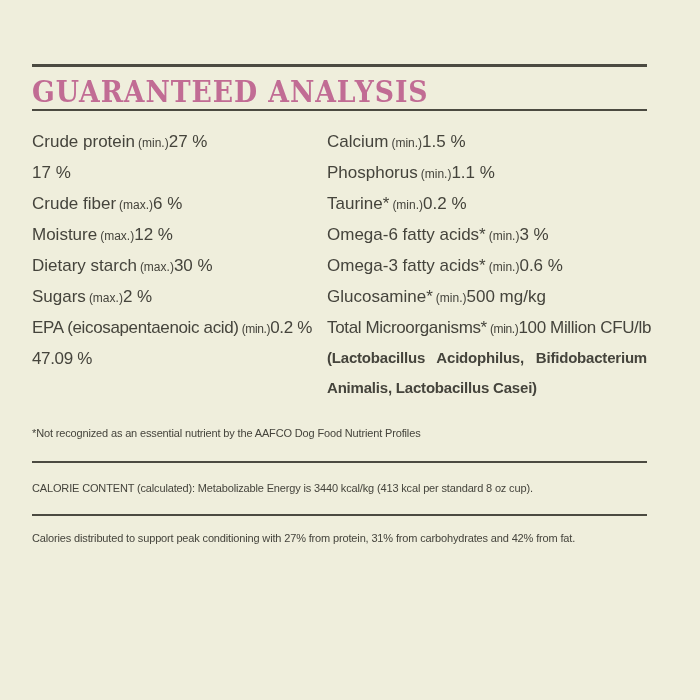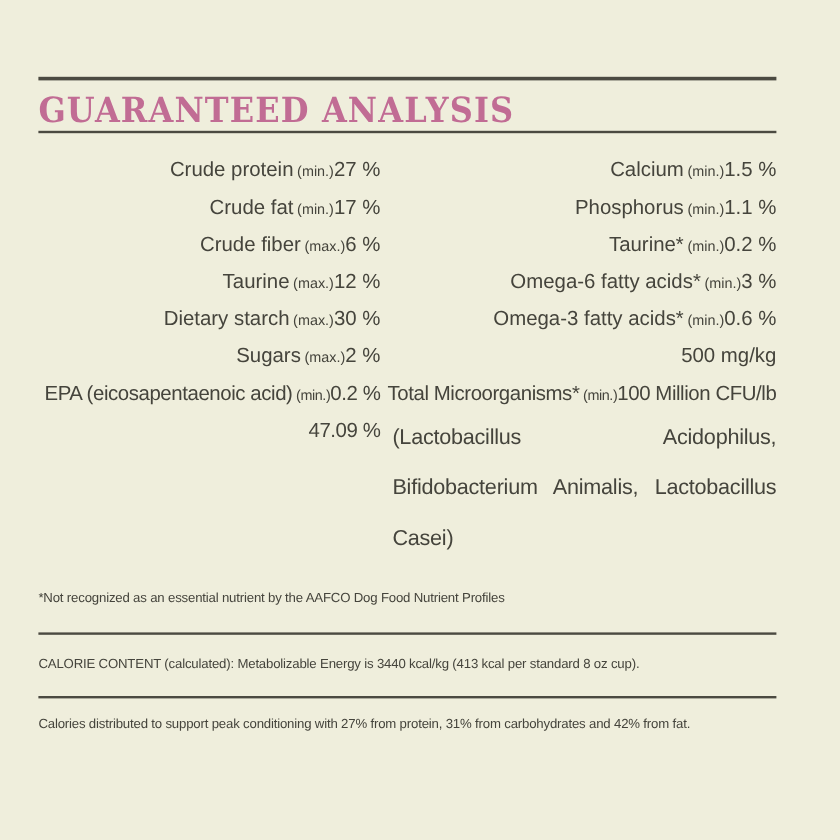--- a/index.html
+++ b/index.html
@@ -26,35 +26,36 @@
     transform:scaleX(0.92);
     transform-origin:left center;
     white-space:nowrap;
   }
   .analysis{display:flex;gap:10px;margin-top:15px;}
   .col-left{width:285px;}
   .col-right{width:320px;}
   .row{
     height:31px;
     display:flex;
-    justify-content:flex-end;
+    justify-content:flex-start;
     align-items:center;
     font-size:17px;
     white-space:nowrap;
   }
   .row.tight{letter-spacing:-0.35px;}
   .nm{display:inline-block;}
   .q{font-size:12px;margin-left:3px;}
   .val{text-align:right;}
   .detail{
-    font-size:18px;
+    font-size:15px;
     letter-spacing:-0.2px;
-    line-height:42px;
+    line-height:30px;
     text-align:justify;
     width:320px;
+    font-weight:bold;
   }
   .para{
     font-size:11px;
     letter-spacing:-0.15px;
     line-height:28px;
     width:615px;
   }
   .footnote{margin-top:16px;}
   .rule-3{margin-top:14px;}
   .calorie{}
@@ -73,29 +74,28 @@
   <div class="rule"></div>
 
   <div class="analysis">
 
     <div class="col-left">
       <div class="row">
         <span class="nm"><span>Crude protein</span><span class="q">(min.)</span></span>
         <span class="val">27 %</span>
       </div>
       <div class="row">
-        <span class="nm"><span>Crude fat</span><span class="q">(min.)</span></span>
         <span class="val">17 %</span>
       </div>
       <div class="row">
         <span class="nm"><span>Crude fiber</span><span class="q">(max.)</span></span>
         <span class="val">6 %</span>
       </div>
       <div class="row">
-        <span class="nm"><span>Taurine</span><span class="q">(max.)</span></span>
+        <span class="nm"><span>Moisture</span><span class="q">(max.)</span></span>
         <span class="val">12 %</span>
       </div>
       <div class="row">
         <span class="nm"><span>Dietary starch</span><span class="q">(max.)</span></span>
         <span class="val">30 %</span>
       </div>
       <div class="row">
         <span class="nm"><span>Sugars</span><span class="q">(max.)</span></span>
         <span class="val">2 %</span>
       </div>
@@ -123,20 +123,21 @@
       </div>
       <div class="row">
         <span class="nm"><span>Omega-6 fatty acids*</span><span class="q">(min.)</span></span>
         <span class="val">3 %</span>
       </div>
       <div class="row">
         <span class="nm"><span>Omega-3 fatty acids*</span><span class="q">(min.)</span></span>
         <span class="val">0.6 %</span>
       </div>
       <div class="row">
+        <span class="nm"><span>Glucosamine*</span><span class="q">(min.)</span></span>
         <span class="val">500 mg/kg</span>
       </div>
       <div class="row tight">
         <span class="nm"><span>Total Microorganisms*</span><span class="q">(min.)</span></span>
         <span class="val">100 Million CFU/lb</span>
       </div>
       <div class="detail">(Lactobacillus Acidophilus, Bifidobacterium Animalis, Lactobacillus Casei)</div>
     </div>
 
   </div>

